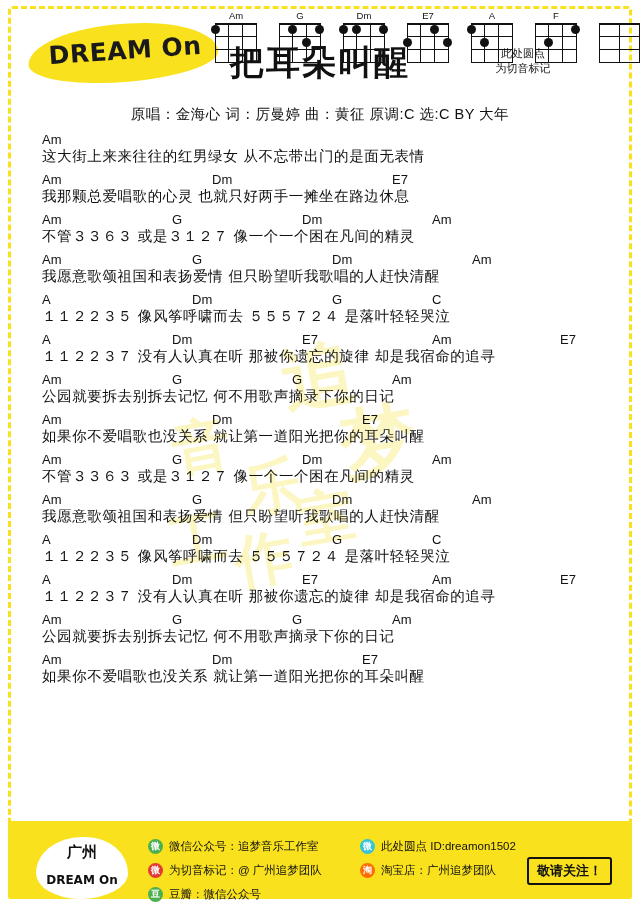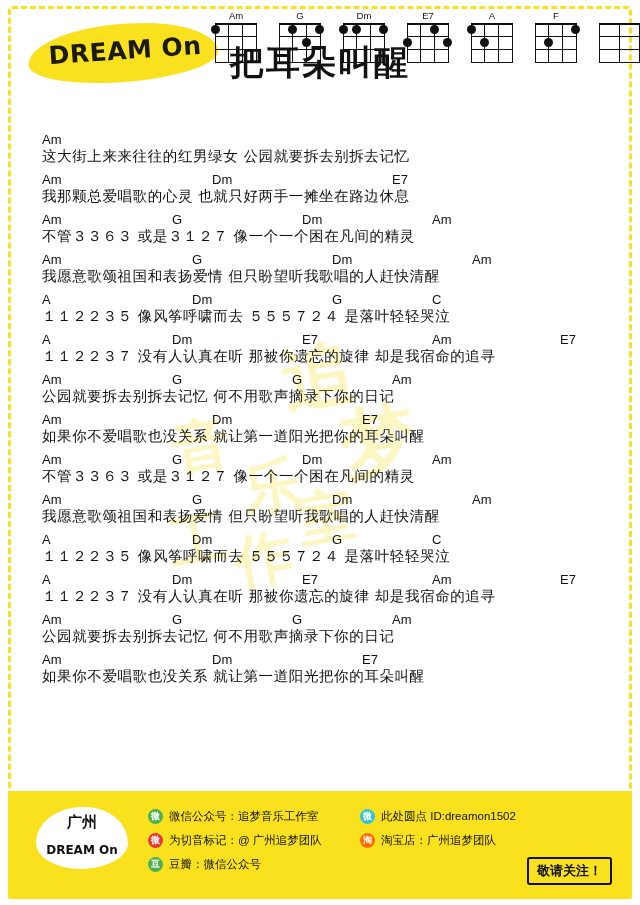--- a/index.html
+++ b/index.html
@@ -112,21 +112,21 @@
   }
   .wm-char {
     position:absolute;
     font-family:"DejaVu Sans", sans-serif;
     font-weight:bold;
     color:#f7e23a;
   }
 
   
   .footer {
-    position:absolute; left:8px; bottom:6px; width:624px; height:108px;
+    position:absolute; left:8px; bottom:6px; width:624px; height:78px;
     background:#f9e11e;
     border-radius:0 0 2px 2px;
   }
   .footer-logo-blob {
     position:absolute; left:28px; top:16px; width:92px; height:62px;
     background:#fff; border-radius:50% 46% 52% 48% / 58% 58% 42% 42%;
   }
   .footer-logo-top {
     position:absolute; left:30px; top:22px; width:88px; text-align:center;
     font-family:"DejaVu Sans", sans-serif; font-weight:bold; font-size:15px; color:#111;
@@ -158,20 +158,21 @@
 <body>
 
 <div class="page">
   <div class="frame"></div>
 
   <div class="header">
     <div class="logo-blob"></div>
     <div class="logo-text">DREAM On</div>
 
     <div class="song-title">把耳朵叫醒</div>
+    <div class="credits">原唱：金海心  词：厉曼婷  曲：黄征  原调:C  选:C BY 大年</div>
 
     <div class="chords">
 
       <div class="chordbox">
         <div class="chordname">Am</div>
         <div class="grid">
           <div class="v" style="left:0"></div>
             <div class="v" style="left:13px"></div>
           <div class="v" style="left:27px"></div>
             <div class="v" style="left:41px"></div>
@@ -275,39 +276,43 @@
 
           <div class="h nut" style="top:0"></div>
             <div class="h" style="top:13px"></div>
           <div class="h" style="top:26px"></div>
             <div class="h" style="top:39px"></div>
         </div>
       </div>
 
     </div>
 
+    <div class="note-right">
+      <div>此处圆点</div>
+      <div>为切音标记</div>
+    </div>
   </div>
 
   <div class="watermark">
     <div class="wm-char" style="left:150px; top:0px;   font-size:72px;">追</div>
     <div class="wm-char" style="left:196px; top:72px;  font-size:76px;">梦</div>
     <div class="wm-char" style="left:30px;  top:58px;  font-size:58px;">音</div>
     <div class="wm-char" style="left:92px;  top:110px; font-size:58px;">乐</div>
     <div class="wm-char" style="left:10px;  top:150px; font-size:58px;">工</div>
     <div class="wm-char" style="left:72px;  top:180px; font-size:58px;">作</div>
     <div class="wm-char" style="left:140px; top:150px; font-size:58px;">室</div>
   </div>
 
   <div class="body">
 
     <div class="line">
       <div class="chordline">
         <span style="left:42px">Am</span>
       </div>
-      <div class="lyric">这大街上来来往往的红男绿女 公园就要拆去别拆去记忆</div>
+      <div class="lyric">这大街上来来往往的红男绿女 从不忘带出门的是面无表情</div>
     </div>
 
     <div class="line">
       <div class="chordline">
         <span style="left:42px">Am</span>
         <span style="left:212px">Dm</span>
         <span style="left:392px">E7</span>
       </div>
       <div class="lyric">我那颗总爱唱歌的心灵  也就只好两手一摊坐在路边休息</div>
     </div>

